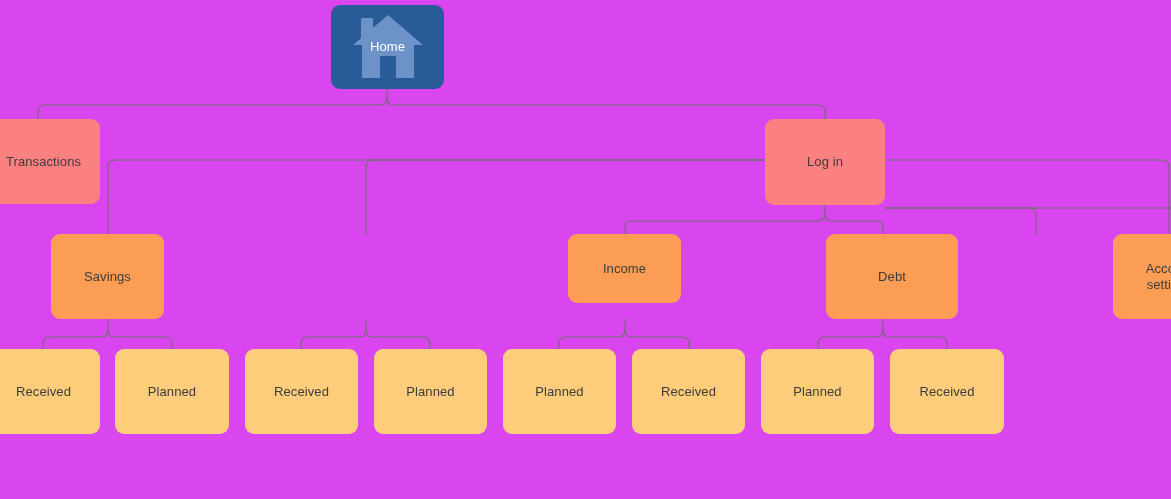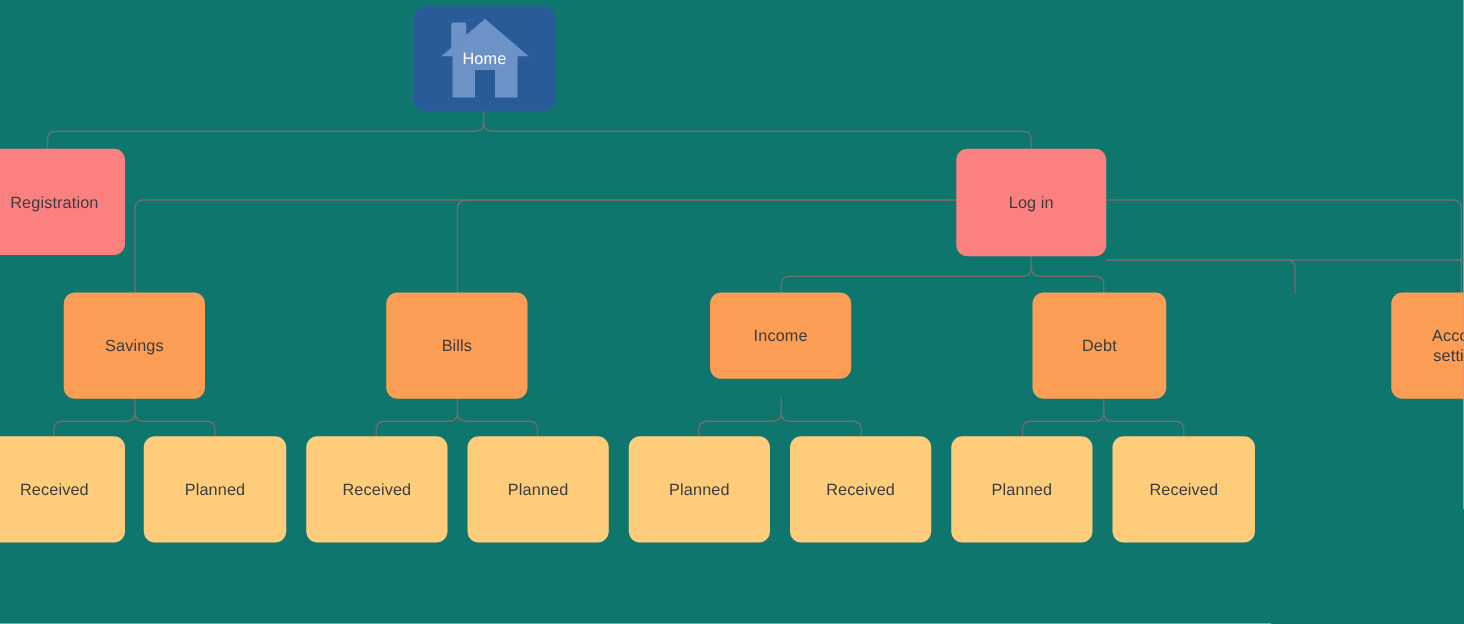--- a/index.html
+++ b/index.html
@@ -10,21 +10,21 @@
   body {
     font-family: "Liberation Sans", sans-serif;
     width: 1171px;
     height: 499px;
     overflow: hidden;
   }
   #canvas {
     position: relative;
     width: 1171px;
     height: 499px;
-    background: #0f766e;
+    background: #d946ef;
   }
   #edges {
     position: absolute;
     left: 0;
     top: 0;
     width: 1171px;
     height: 499px;
     pointer-events: none;
   }
   .node {
@@ -107,36 +107,33 @@
     <svg class="house-icon" width="74" height="70" viewBox="0 0 74 70" xmlns="http://www.w3.org/2000/svg">
       <g fill="#6d92c8">
         <rect x="10" y="6" width="12" height="24" rx="1.5"></rect>
         <path d="M37 3 L72 33 L63 33 L63 66 L45 66 L45 44 L29 44 L29 66 L11 66 L11 33 L2 33 Z"></path>
       </g>
     </svg>
     <span class="label">Home</span>
   </div>
 
   <div class="node node-auth" style="left:-13px; top:119px; width:113px; height:85px;">
-    <span class="label">Registration</span>
+    <span class="label">Transactions</span>
   </div>
   <div class="node node-auth" style="left:765px; top:119px; width:120px; height:86px;">
     <span class="label">Log in</span>
   </div>
 
   <div class="node node-section" style="left:51px; top:234px; width:113px; height:85px;">
     <span class="label">Savings</span>
   </div>
-  <div class="node node-section" style="left:309px; top:234px; width:113px; height:85px;">
-    <span class="label">Bills</span>
-  </div>
   <div class="node node-section" style="left:568px; top:234px; width:113px; height:69px;">
     <span class="label">Income</span>
   </div>
-  <div class="node node-section" style="left:826px; top:234px; width:107px; height:85px;">
+  <div class="node node-section" style="left:826px; top:234px; width:132px; height:85px;">
     <span class="label">Debt</span>
   </div>
   <div class="node node-section" style="left:1113px; top:234px; width:113px; height:85px;">
     <span class="label">Account
 settings</span>
   </div>
 
   <div class="node node-leaf" style="left:-13px; top:349px; width:113px; height:85px;">
     <span class="label">Received</span>
   </div>

